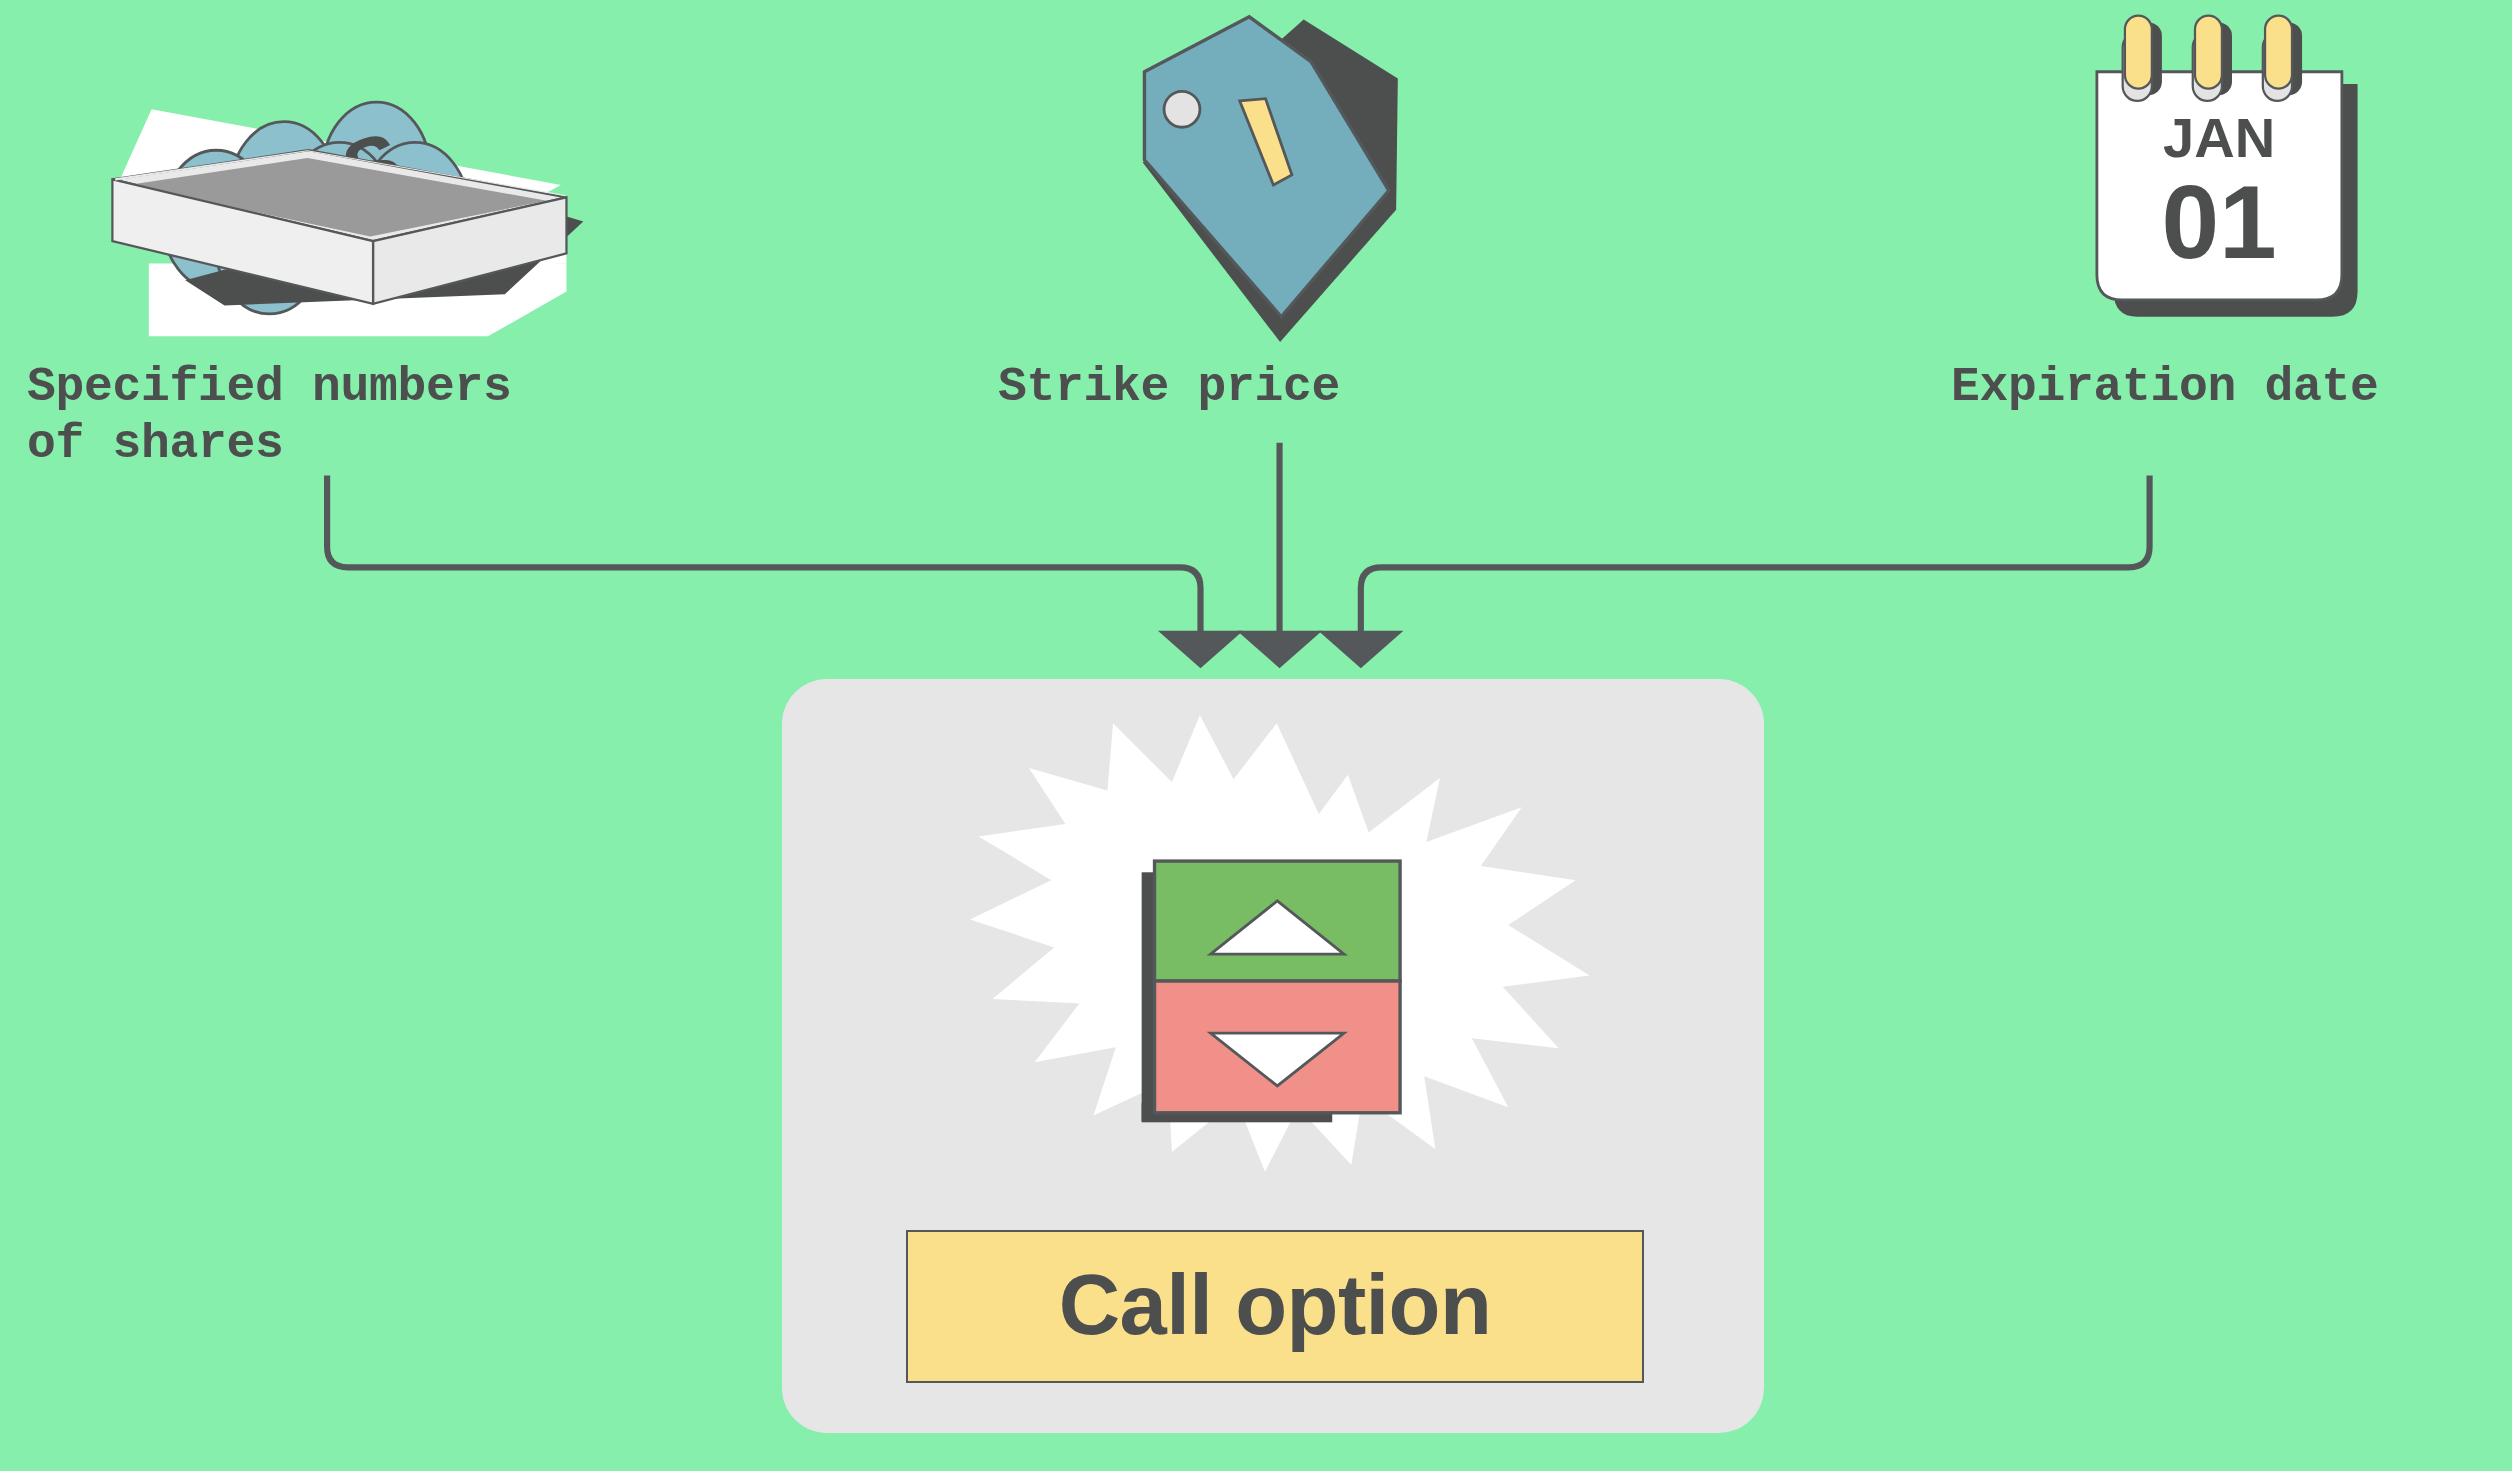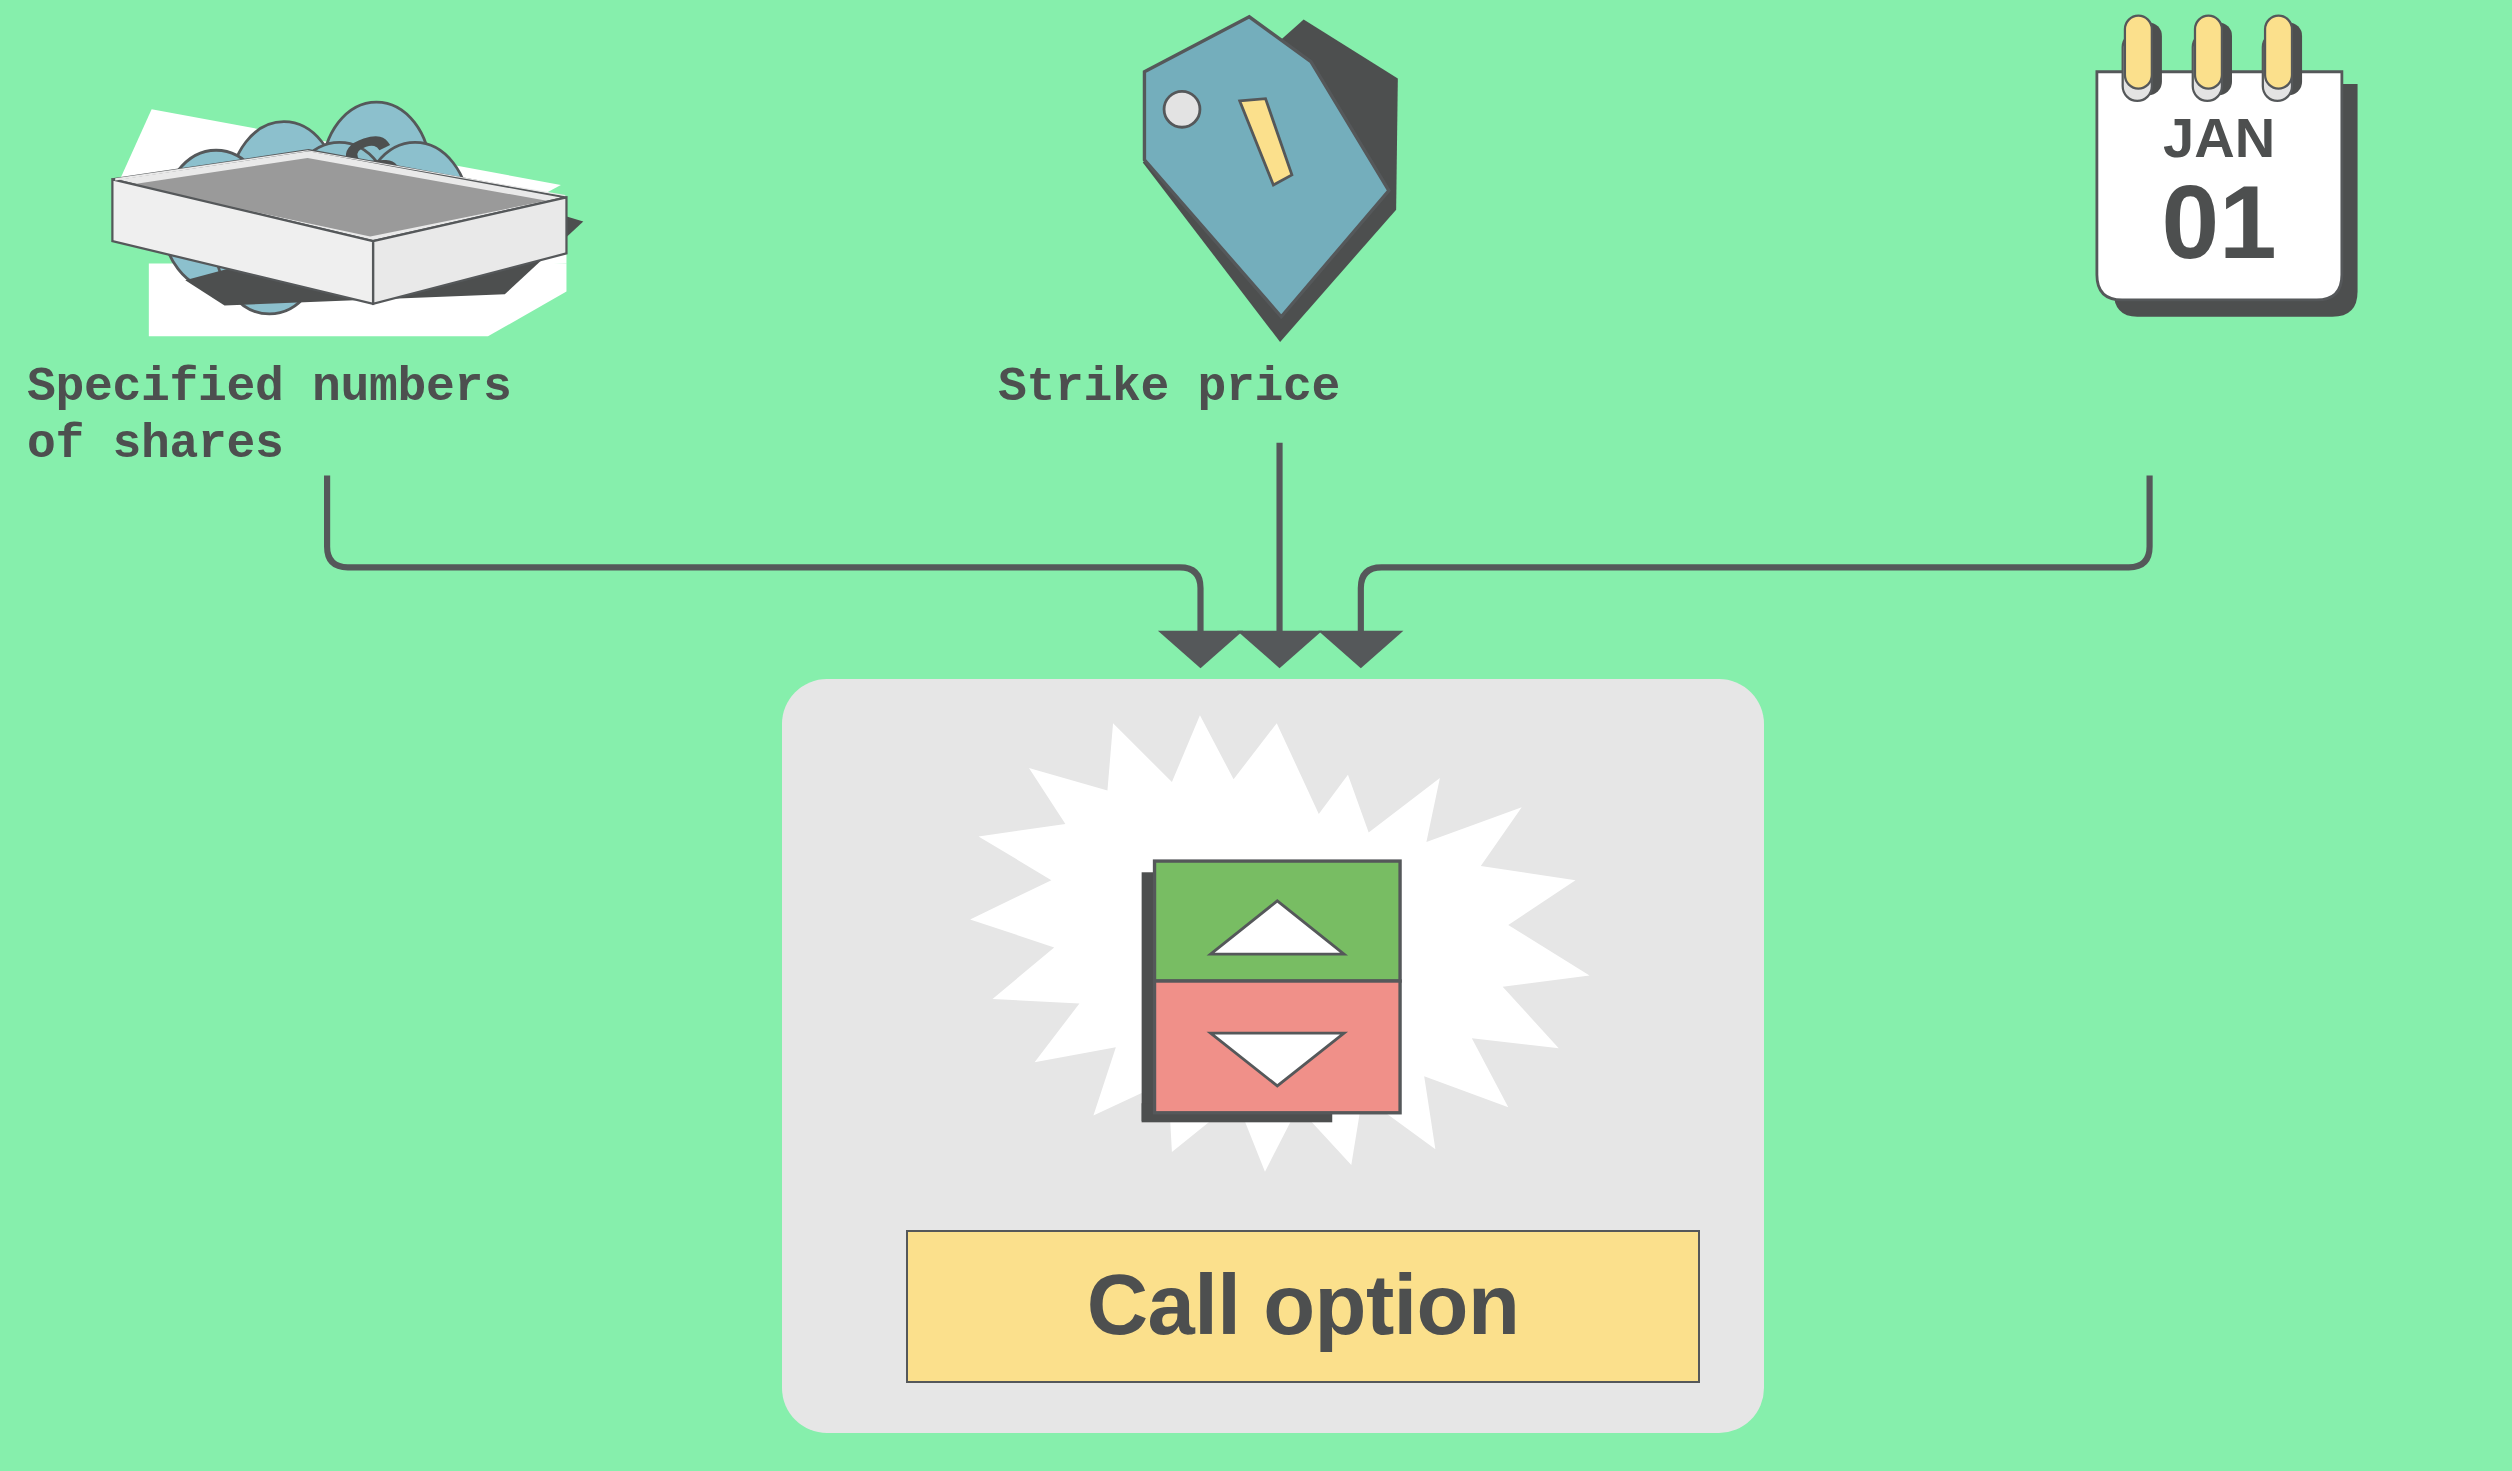--- a/index.html
+++ b/index.html
@@ -40,21 +40,21 @@
     position: absolute;
     left: 782px; top: 679px;
     width: 982px; height: 754px;
     background: #e6e6e6;
     border-radius: 45px;
   }
   
   #call-banner {
     position: absolute;
     left: 906px; top: 1230px;
-    width: 794px; height: 153px;
+    width: 738px; height: 153px;
     background: #fbe08c;
     border: 2.8px solid #55585a;
     box-sizing: border-box;
     display: flex;
     align-items: center;
     justify-content: center;
   }
   #call-banner-text {
     color: #4d4f4f;
     font-family: "Liberation Sans", sans-serif;
@@ -214,15 +214,16 @@
 
   <div id="call-banner">
     <span id="call-banner-text">Call option</span>
   </div>
 
   <div class="label" id="label-shares">Specified numbers
 of shares</div>
 
   <div class="label" id="label-strike">Strike price</div>
 
+  <div class="label" id="label-expiration">Expiration date</div>
 
 </div>
 
 
 </body></html>

